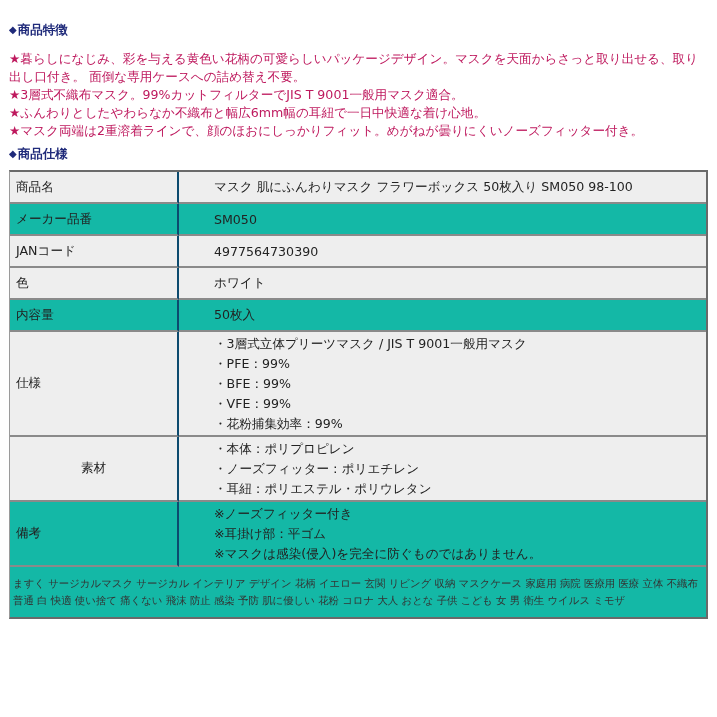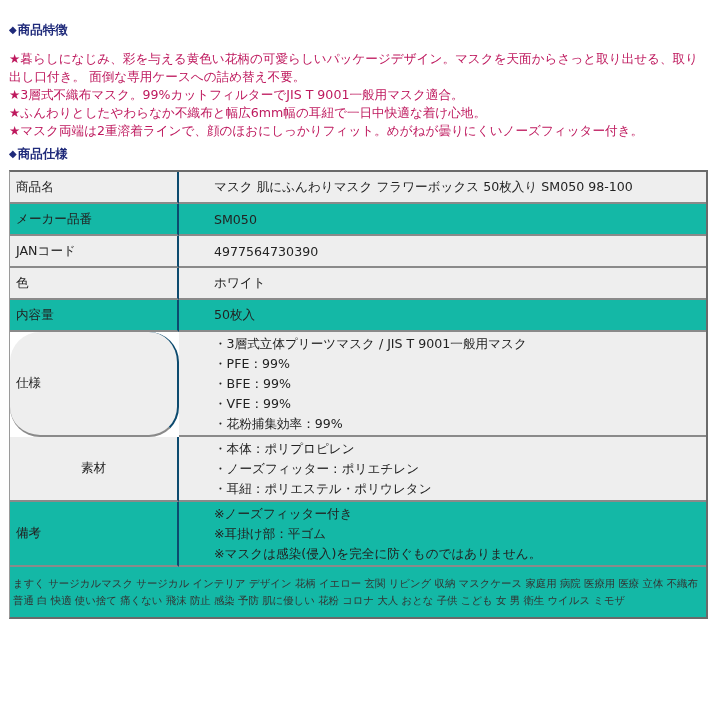--- a/index.html
+++ b/index.html
@@ -137,21 +137,21 @@
       </tr>
       <tr class="grey h30">
         <td class="label">色</td>
         <td>ホワイト</td>
       </tr>
       <tr class="white h30">
         <td class="label">内容量</td>
         <td>50枚入</td>
       </tr>
       <tr class="grey">
-        <td class="label" style="height:103px;border-radius:30px;">仕様</td>
+        <td class="label" style="height:103px;">仕様</td>
         <td class="multi">
           <div class="item">・3層式立体プリーツマスク / JIS T 9001一般用マスク</div>
           <div class="item">・PFE：99%</div>
           <div class="item">・BFE：99%</div>
           <div class="item">・VFE：99%</div>
           <div class="item">・花粉捕集効率：99%</div>
         </td>
       </tr>
       <tr class="grey">
         <td class="label" style="height:63px;text-align:center;">素材</td>

